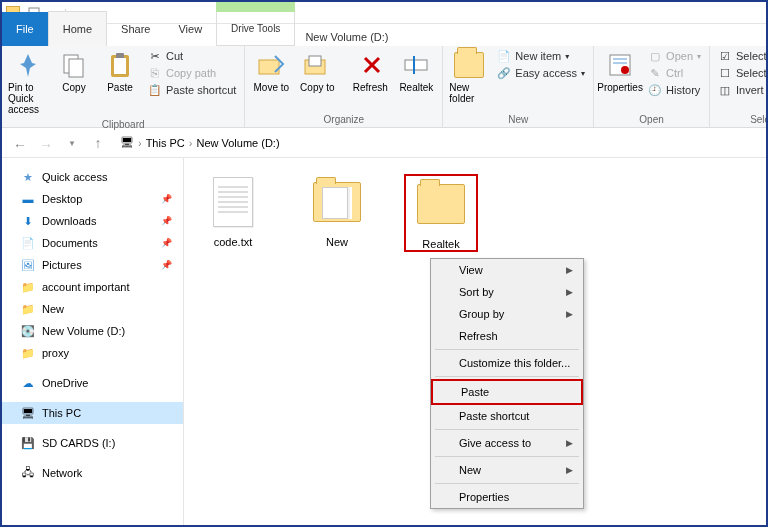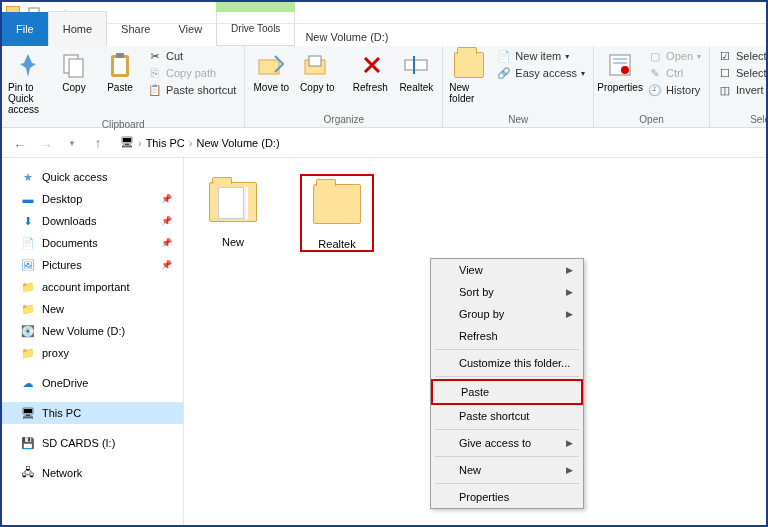--- a/index.html
+++ b/index.html
@@ -330,20 +330,26 @@
       <div class="side-item">
           <span class="sico">🖧</span>
           <span>Network</span>
         </div>
     </div>
   </div>
 
   <div class="content">
     <div class="file-item">
       <div class="icon-box">
+          <div class="doc-icon"></div>
+        </div>
+      <div class="label">code.txt</div>
+    </div>
+    <div class="file-item">
+      <div class="icon-box">
           <div class="folder-icon with-paper"></div>
         </div>
       <div class="label">New</div>
     </div>
     <div class="file-item highlighted">
       <div class="icon-box">
           <div class="folder-icon"></div>
         </div>
       <div class="label">Realtek</div>
     </div>

